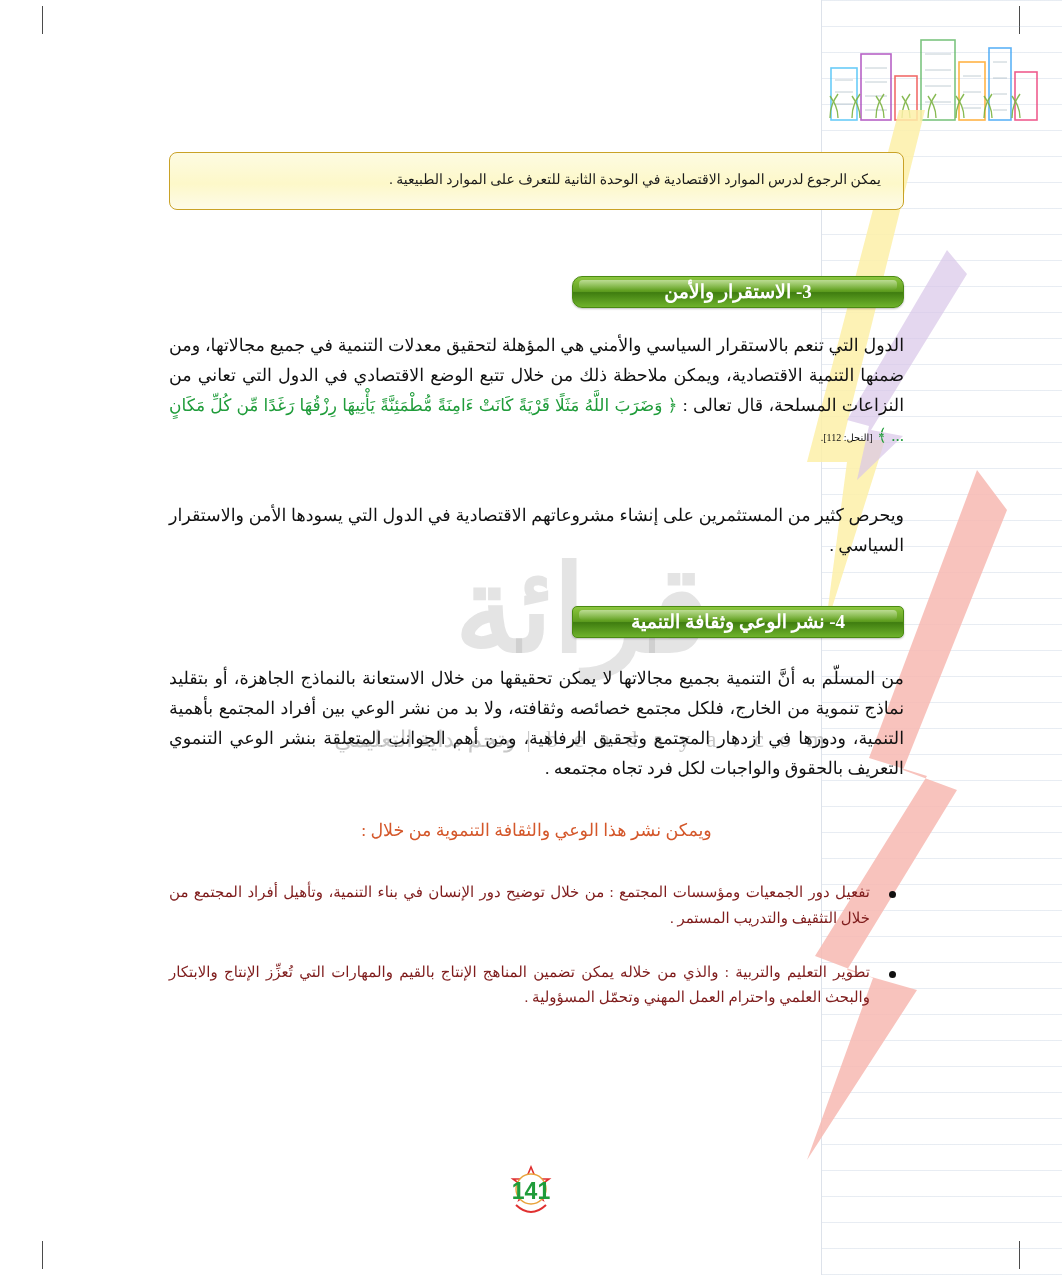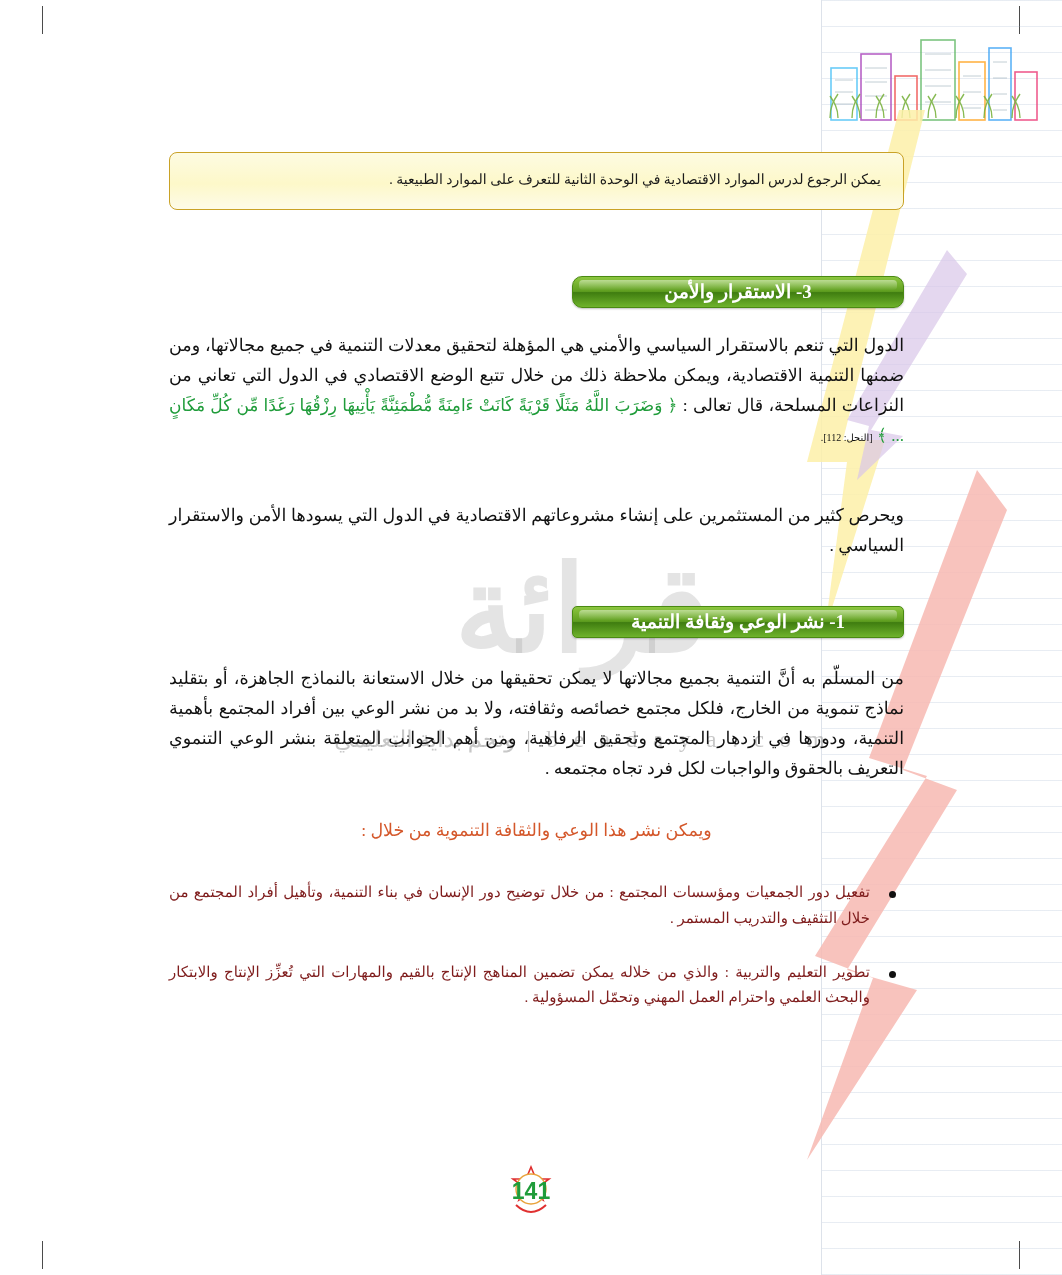--- a/index.html
+++ b/index.html
@@ -346,21 +346,21 @@
     <div class="para" id="para-security-1">
       <span>الدول التي تنعم بالاستقرار السياسي والأمني هي المؤهلة لتحقيق معدلات التنمية في جميع مجالاتها، ومن ضمنها التنمية الاقتصادية، ويمكن ملاحظة ذلك من خلال تتبع الوضع الاقتصادي في الدول التي تعاني من النزاعات المسلحة، قال تعالى :</span>
       <span class="quran">﴿ وَضَرَبَ اللَّهُ مَثَلًا قَرْيَةً كَانَتْ ءَامِنَةً مُّطْمَئِنَّةً يَأْتِيهَا رِزْقُهَا رَغَدًا مِّن كُلِّ مَكَانٍ ... ﴾</span>
       <span class="ref">[النحل: 112].</span>
     </div>
 
     <div class="para" id="para-security-2">ويحرص كثير من المستثمرين على إنشاء مشروعاتهم الاقتصادية في الدول التي يسودها الأمن والاستقرار السياسي .</div>
 
     <div class="section-head" id="head-awareness">
       <span class="hl"></span>
-      <span class="txt">1- نشر الوعي وثقافة التنمية</span>
+      <span class="txt">4- نشر الوعي وثقافة التنمية</span>
     </div>
 
     <div class="para" id="para-awareness-1">من المسلّم به أنَّ التنمية بجميع مجالاتها لا يمكن تحقيقها من خلال الاستعانة بالنماذج الجاهزة، أو بتقليد نماذج تنموية من الخارج، فلكل مجتمع خصائصه وثقافته، ولا بد من نشر الوعي بين أفراد المجتمع بأهمية التنمية، ودورها في ازدهار المجتمع وتحقيق الرفاهية، ومن أهم الجوانب المتعلقة بنشر الوعي التنموي التعريف بالحقوق والواجبات لكل فرد تجاه مجتمعه .</div>
 
     <div class="lead-line">ويمكن نشر هذا الوعي والثقافة التنموية من خلال :</div>
 
     <div class="bullets">
       <div class="bullet-item">تفعيل دور الجمعيات ومؤسسات المجتمع : من خلال توضيح دور الإنسان في بناء التنمية، وتأهيل أفراد المجتمع من خلال التثقيف والتدريب المستمر .</div>
       <div class="bullet-item">تطوير التعليم والتربية : والذي من خلاله يمكن تضمين المناهج الإنتاج بالقيم والمهارات التي تُعزِّز الإنتاج والابتكار والبحث العلمي واحترام العمل المهني وتحمّل المسؤولية .</div>
     </div>

